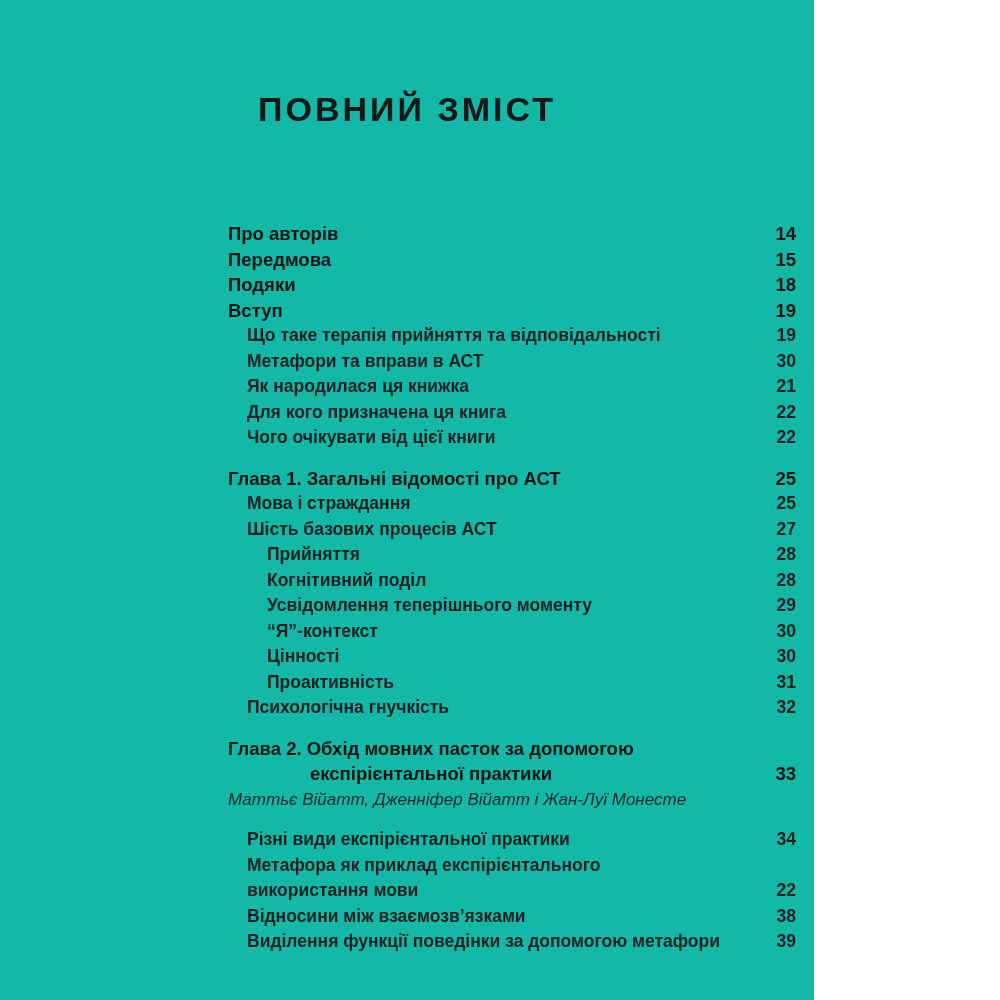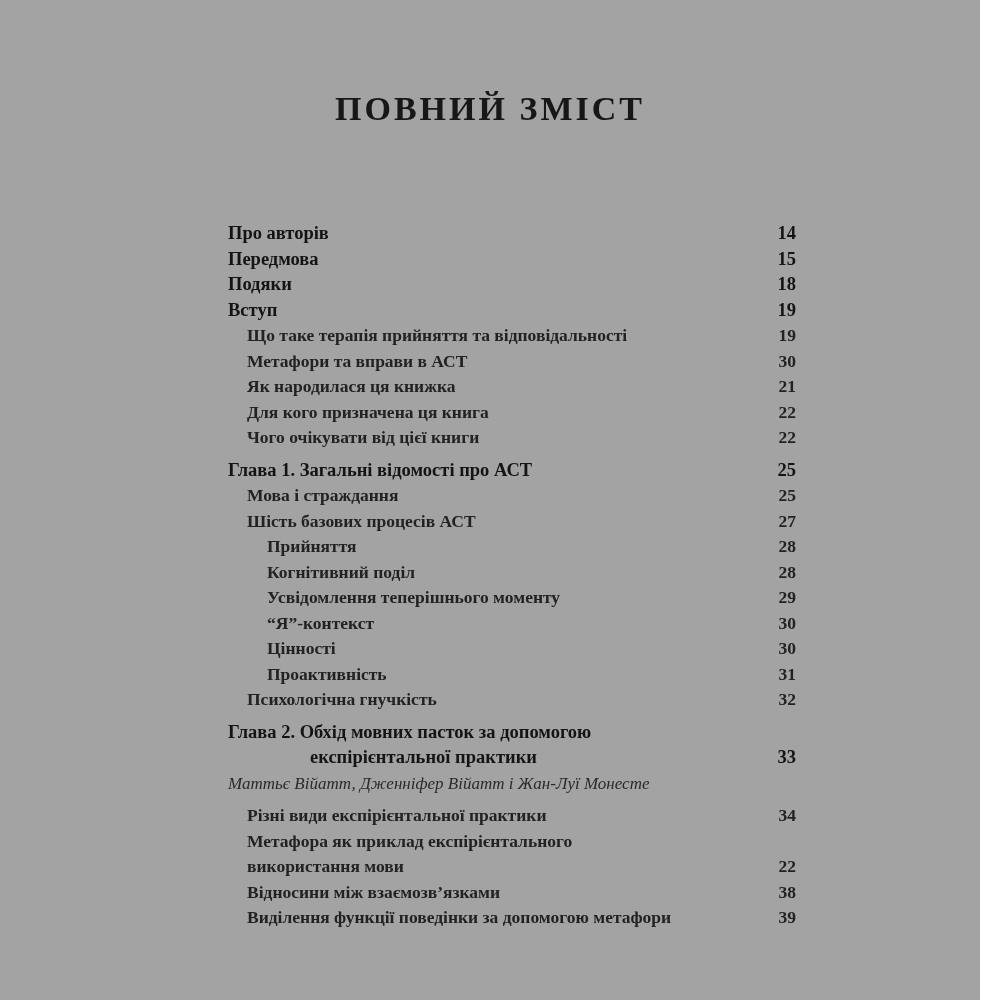--- a/index.html
+++ b/index.html
@@ -2,24 +2,24 @@
 <html><head>
 <meta charset="utf-8">
 <style>
   html, body {
     margin: 0;
     padding: 0;
     background: #ffffff;
   }
   .page {
     position: relative;
-    width: 980px;
+    width: 814px;
     height: 1000px;
-    background: #a3a3a3;
-    font-family: Liberation Serif, serif;
+    background: #14b8a6;
+    font-family: Liberation Sans, sans-serif;
     color: #1c1c1c;
     overflow: hidden;
   }
   .title {
     position: absolute;
     top: 90px;
     left: 0;
     width: 100%;
     margin: 0;
     text-align: center;
@@ -55,21 +55,21 @@
     font-weight: bold;
     font-size: 18.5px;
     color: #141414;
   }
   .row.italic {
     font-style: italic;
     font-weight: normal;
     font-size: 17px;
     color: #2a2a2a;
   }
-  .row.gap { margin-top: 7px; gap: 20px; }
+  .row.gap { margin-top: 15px; gap: 20px; }
 </style>
 </head>
 <body>
 
 <div class="page">
   <h1 class="title">ПОВНИЙ ЗМІСТ</h1>
   <div class="toc" id="toc">
       <div class="row level0 bold">
         <div class="label">Про авторів</div>
         <div class="pagenum">14</div>

